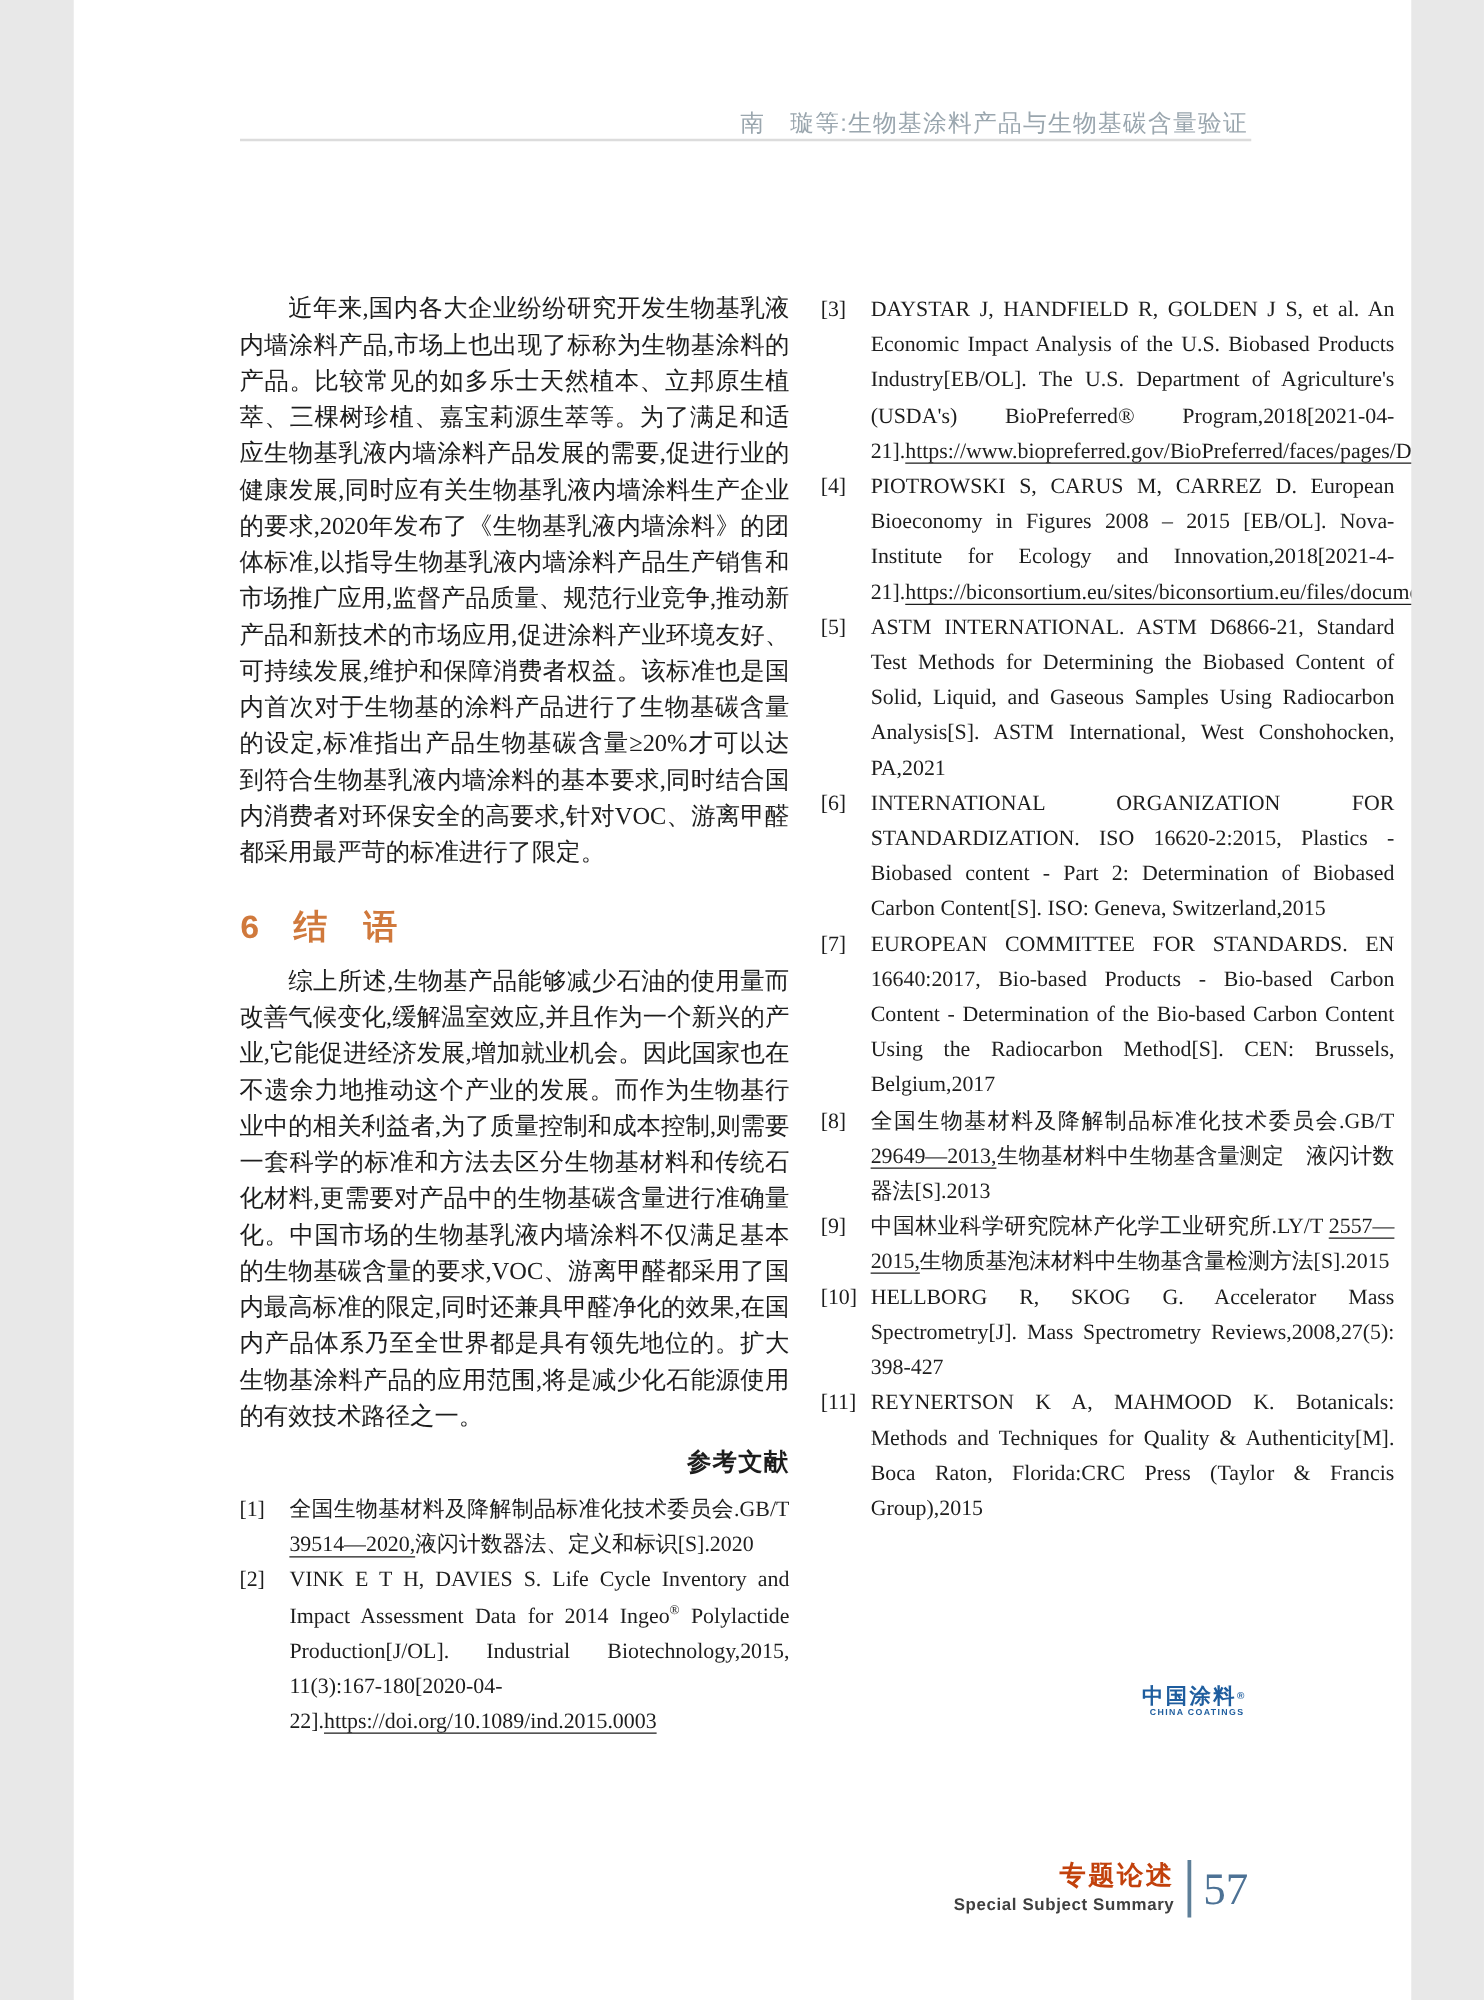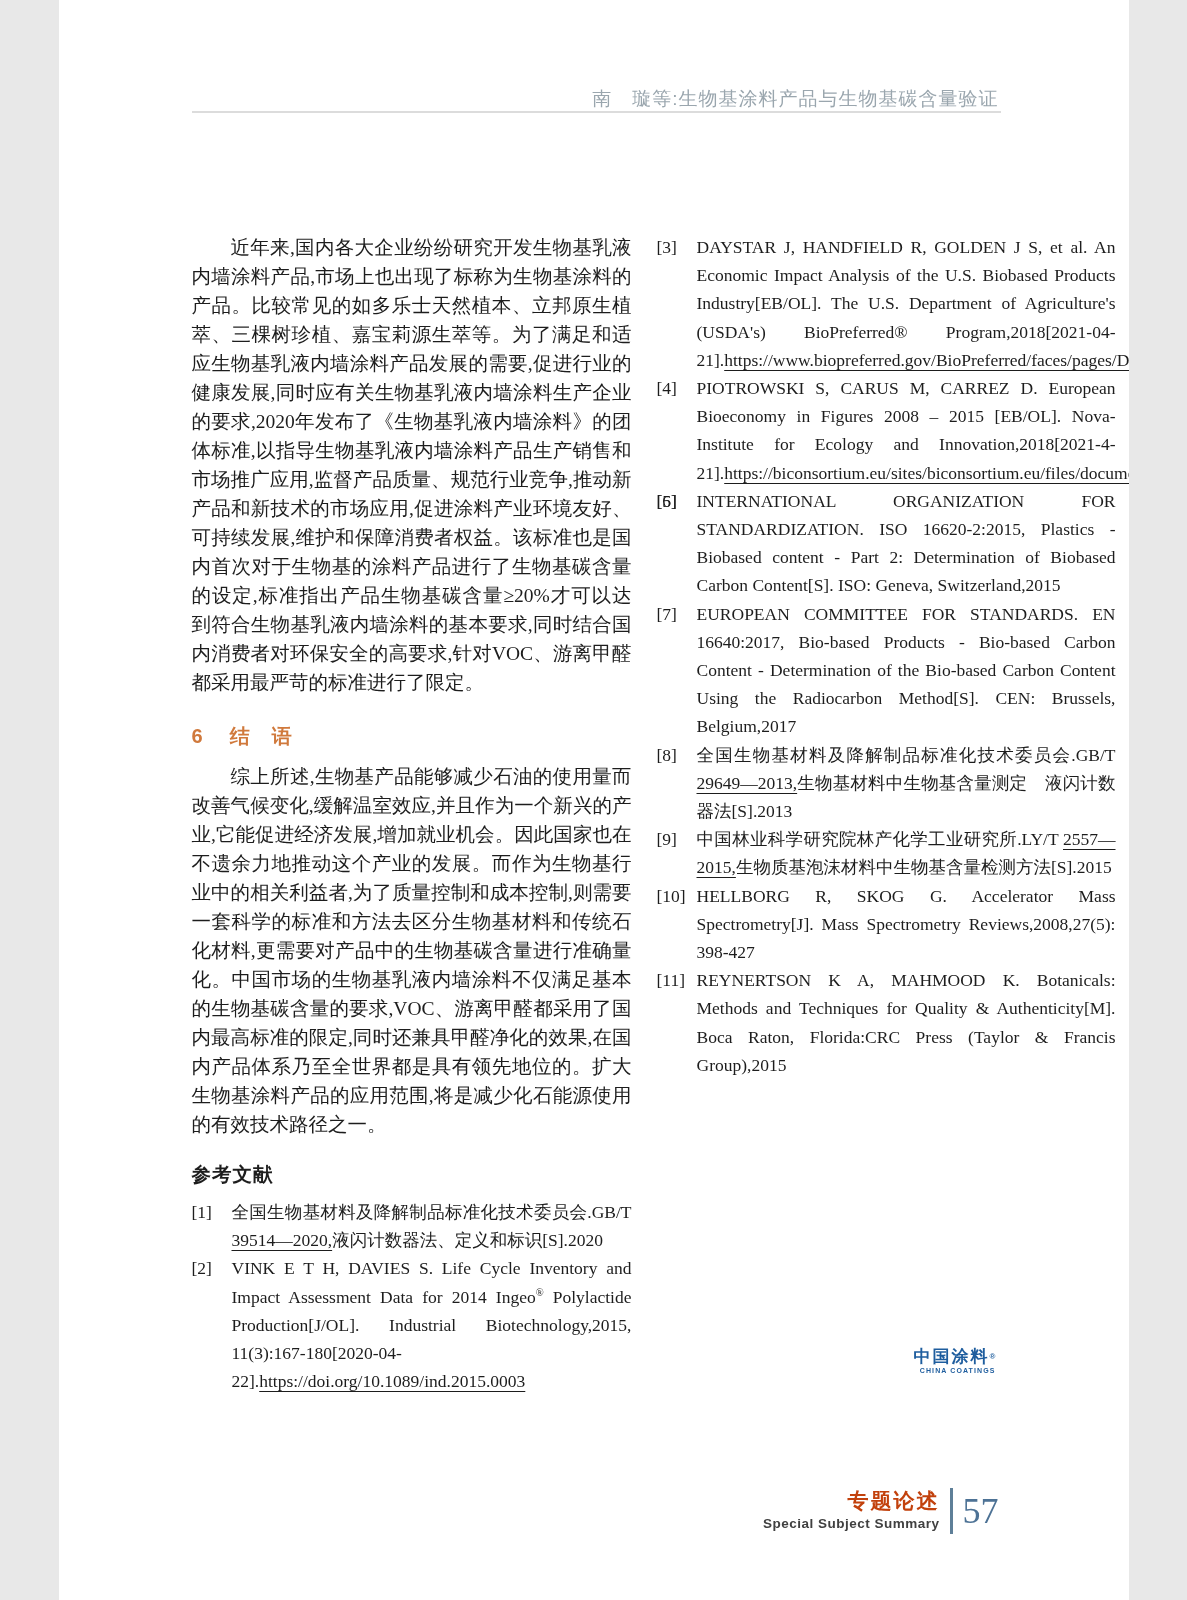--- a/index.html
+++ b/index.html
@@ -28,29 +28,29 @@
   .col-left  { left: 133px; width: 440px; }
   .col-right { left: 598px; width: 459px; }
 
   .para {
     font-size: 19.5px; line-height: 29px;
     text-align: justify; text-indent: 2em;
     margin: 0;
   }
   .section-heading {
     margin: 26px 0 12px 0;
-    font-family: Liberation Sans, sans-serif;
-    font-weight: bold; font-size: 20px;
+    font-family: Liberation Mono, monospace;
+    font-weight: bold; font-size: 27px;
     color: #d0793c; letter-spacing: 1px;
   }
   .section-heading .sec-num { margin-right: 26px; }
 
   .refs-title {
-    margin: 22px 0 10px 0;
-    text-align: left;
+    margin: 8px 0 10px 0;
+    text-align: right;
     font-family: "Liberation Sans", "DejaVu Sans", sans-serif;
     font-weight: bold; font-size: 19.5px;
     color: #1d1d1d; letter-spacing: 1px;
   }
   .ref-list { font-size: 17.5px; line-height: 28.2px; }
   .ref {
     position: relative; padding-left: 40px;
     text-align: justify;
   }
   .ref-num { position: absolute; left: 0; top: 0; }
@@ -109,21 +109,21 @@
     <div class="ref-list">
         <div class="ref"><span class="ref-num">[1]</span><span>全国生物基材料及降解制品标准化技术委员会.GB/T </span><span class="u">39514—2020,</span><span>液闪计数器法、定义和标识[S].2020</span></div>
         <div class="ref"><span class="ref-num">[2]</span><span>VINK E T H, DAVIES S. Life Cycle Inventory and Impact Assessment Data for 2014 Ingeo</span><span class="sup">®</span><span> Polylactide Production[J/OL]. Industrial Biotechnology,2015, 11(3):167-180[2020-04-22].</span><span class="u">https://doi.org/10.1089/ind.2015.0003</span></div>
       </div>
   </div>
 
   <div class="col col-right">
     <div class="ref-list">
         <div class="ref"><span class="ref-num">[3]</span><span>DAYSTAR J, HANDFIELD R, GOLDEN J S, et al. An Economic Impact Analysis of the U.S. Biobased Products Industry[EB/OL]. The U.S. Department of Agriculture's (USDA's) BioPreferred® Program,2018[2021-04-21].</span><span class="u">https://www.biopreferred.gov/BioPreferred/faces/pages/DocumentBrowser.xhtml#</span></div>
         <div class="ref"><span class="ref-num">[4]</span><span>PIOTROWSKI S, CARUS M, CARREZ D. European Bioeconomy in Figures 2008 – 2015 [EB/OL]. Nova-Institute for Ecology and Innovation,2018[2021-4-21].</span><span class="u">https://biconsortium.eu/sites/biconsortium.eu/files/documents/Bioeconomy_data_2015_20150218.pdf</span></div>
-        <div class="ref"><span class="ref-num">[5]</span></div>
+        <div class="ref"><span class="ref-num">[5]</span><span>ASTM INTERNATIONAL. ASTM D6866-21, Standard Test Methods for Determining the Biobased Content of Solid, Liquid, and Gaseous Samples Using Radiocarbon Analysis[S]. ASTM International, West Conshohocken, PA,2021</span></div>
         <div class="ref"><span class="ref-num">[6]</span><span>INTERNATIONAL ORGANIZATION FOR STANDARDIZATION. ISO 16620-2:2015, Plastics - Biobased content - Part 2: Determination of Biobased Carbon Content[S]. ISO: Geneva, Switzerland,2015</span></div>
         <div class="ref"><span class="ref-num">[7]</span><span>EUROPEAN COMMITTEE FOR STANDARDS. EN 16640:2017, Bio-based Products - Bio-based Carbon Content - Determination of the Bio-based Carbon Content Using the Radiocarbon Method[S]. CEN: Brussels, Belgium,2017</span></div>
         <div class="ref"><span class="ref-num">[8]</span><span>全国生物基材料及降解制品标准化技术委员会.GB/T </span><span class="u">29649—2013,</span><span>生物基材料中生物基含量测定　液闪计数器法[S].2013</span></div>
         <div class="ref"><span class="ref-num">[9]</span><span>中国林业科学研究院林产化学工业研究所.LY/T </span><span class="u">2557—2015,</span><span>生物质基泡沫材料中生物基含量检测方法[S].2015</span></div>
         <div class="ref"><span class="ref-num">[10]</span><span>HELLBORG R, SKOG G. Accelerator Mass Spectrometry[J]. Mass Spectrometry Reviews,2008,27(5): 398-427</span></div>
         <div class="ref"><span class="ref-num">[11]</span><span>REYNERTSON K A, MAHMOOD K. Botanicals: Methods and Techniques for Quality &amp; Authenticity[M]. Boca Raton, Florida:CRC Press (Taylor &amp; Francis Group),2015</span></div>
       </div>
   </div>
 
   <div class="logo">

